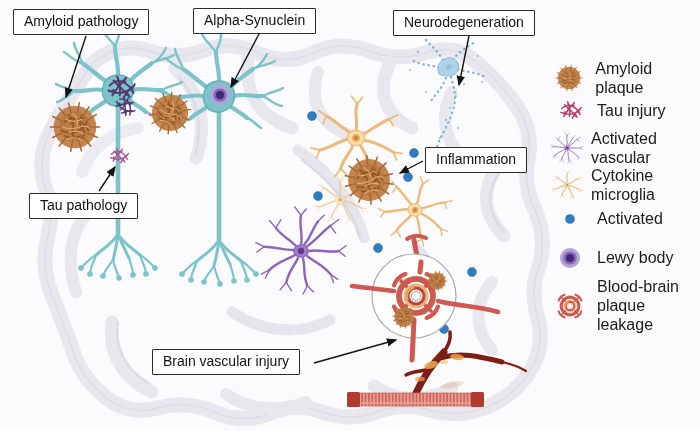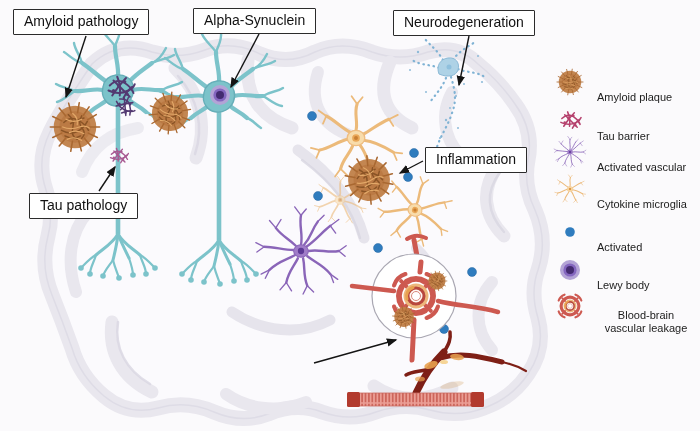--- a/index.html
+++ b/index.html
@@ -1,23 +1,23 @@
 <!DOCTYPE html>
 <html><head>
 <meta charset="utf-8">
 <style>
   html,body{margin:0;padding:0;background:#fff;}
   .stage{position:relative;width:700px;height:431px;background:#fbfafc;overflow:hidden;
-         font-family:"Liberation Sans",sans-serif;text-align:center;}
+         font-family:"Liberation Sans",sans-serif;}
   .scene{position:absolute;left:0;top:0;}
   .callout{position:absolute;background:#ffffff;border:1.5px solid #2b2b2b;border-radius:1px;
            padding:3px 10px;font-size:14px;color:#111;white-space:nowrap;line-height:1.25;}
   .lrow{position:absolute;display:flex;align-items:center;gap:7px;}
   .licon{width:40px;display:flex;justify-content:center;align-items:center;}
-  .llabel{font-size:11px;color:#1c1c1c;line-height:1.2;margin-top:32px;}
+  .llabel{font-size:16px;color:#1c1c1c;line-height:1.2;}
   .llabel.wrap{width:98px;white-space:normal;}
 </style>
 </head>
 <body>
 
 <div class="stage">
 
 <svg class="scene" width="700" height="431" viewBox="0 0 700 431">
   <defs>
     <marker id="arr" markerWidth="9" markerHeight="8" refX="6.5" refY="3" orient="auto">
@@ -402,37 +402,38 @@
     <line x1="423" y1="161" x2="400" y2="173" marker-end="url(#arr)"></line>
     <line x1="314" y1="363" x2="396" y2="340" marker-end="url(#arr)"></line>
   </g>
 </svg>
 
 <div class="callout" style="left:13px;top:9px">Amyloid pathology</div>
 <div class="callout" style="left:193px;top:8px">Alpha-Synuclein</div>
 <div class="callout" style="left:393px;top:10px">Neurodegeneration</div>
 <div class="callout" style="left:29px;top:193px">Tau pathology</div>
 <div class="callout" style="left:425px;top:147px">Inflammation</div>
+<div class="callout" style="left:152px;top:349px">Brain vascular injury</div>
 
 <div>
   <div class="lrow" style="left:550px;top:59px">
     <span class="licon">
       <svg width="32" height="32" viewBox="-27 -27 54 54">
             <use href="#sym-amyloid"></use>
           </svg>
     </span>
     <span class="llabel">Amyloid plaque</span>
   </div>
   <div class="lrow" style="left:550px;top:98px">
     <span class="licon">
       <svg width="25" height="25" viewBox="-13 -13 26 26" style="color:#b5416d">
             <use href="#sym-tau"></use>
           </svg>
     </span>
-    <span class="llabel">Tau barrier</span>
+    <span class="llabel">Tau injury</span>
   </div>
   <div class="lrow" style="left:550px;top:129px">
     <span class="licon">
       <svg width="34" height="34" viewBox="-46 -46 92 92">
             <use href="#sym-astrocyte"></use>
           </svg>
     </span>
     <span class="llabel">Activated vascular</span>
   </div>
   <div class="lrow" style="left:550px;top:166px">
@@ -460,17 +461,17 @@
       </svg>
     </span>
     <span class="llabel">Lewy body</span>
   </div>
   <div class="lrow" style="left:550px;top:277px">
     <span class="licon">
       <svg width="32" height="32" viewBox="-31 -31 62 62">
             <use href="#sym-bbb"></use>
           </svg>
     </span>
-    <span class="llabel wrap">Blood-brain vascular leakage</span>
+    <span class="llabel wrap">Blood-brain plaque leakage</span>
   </div>
 </div>
 
 </div>
 
 </body></html>

